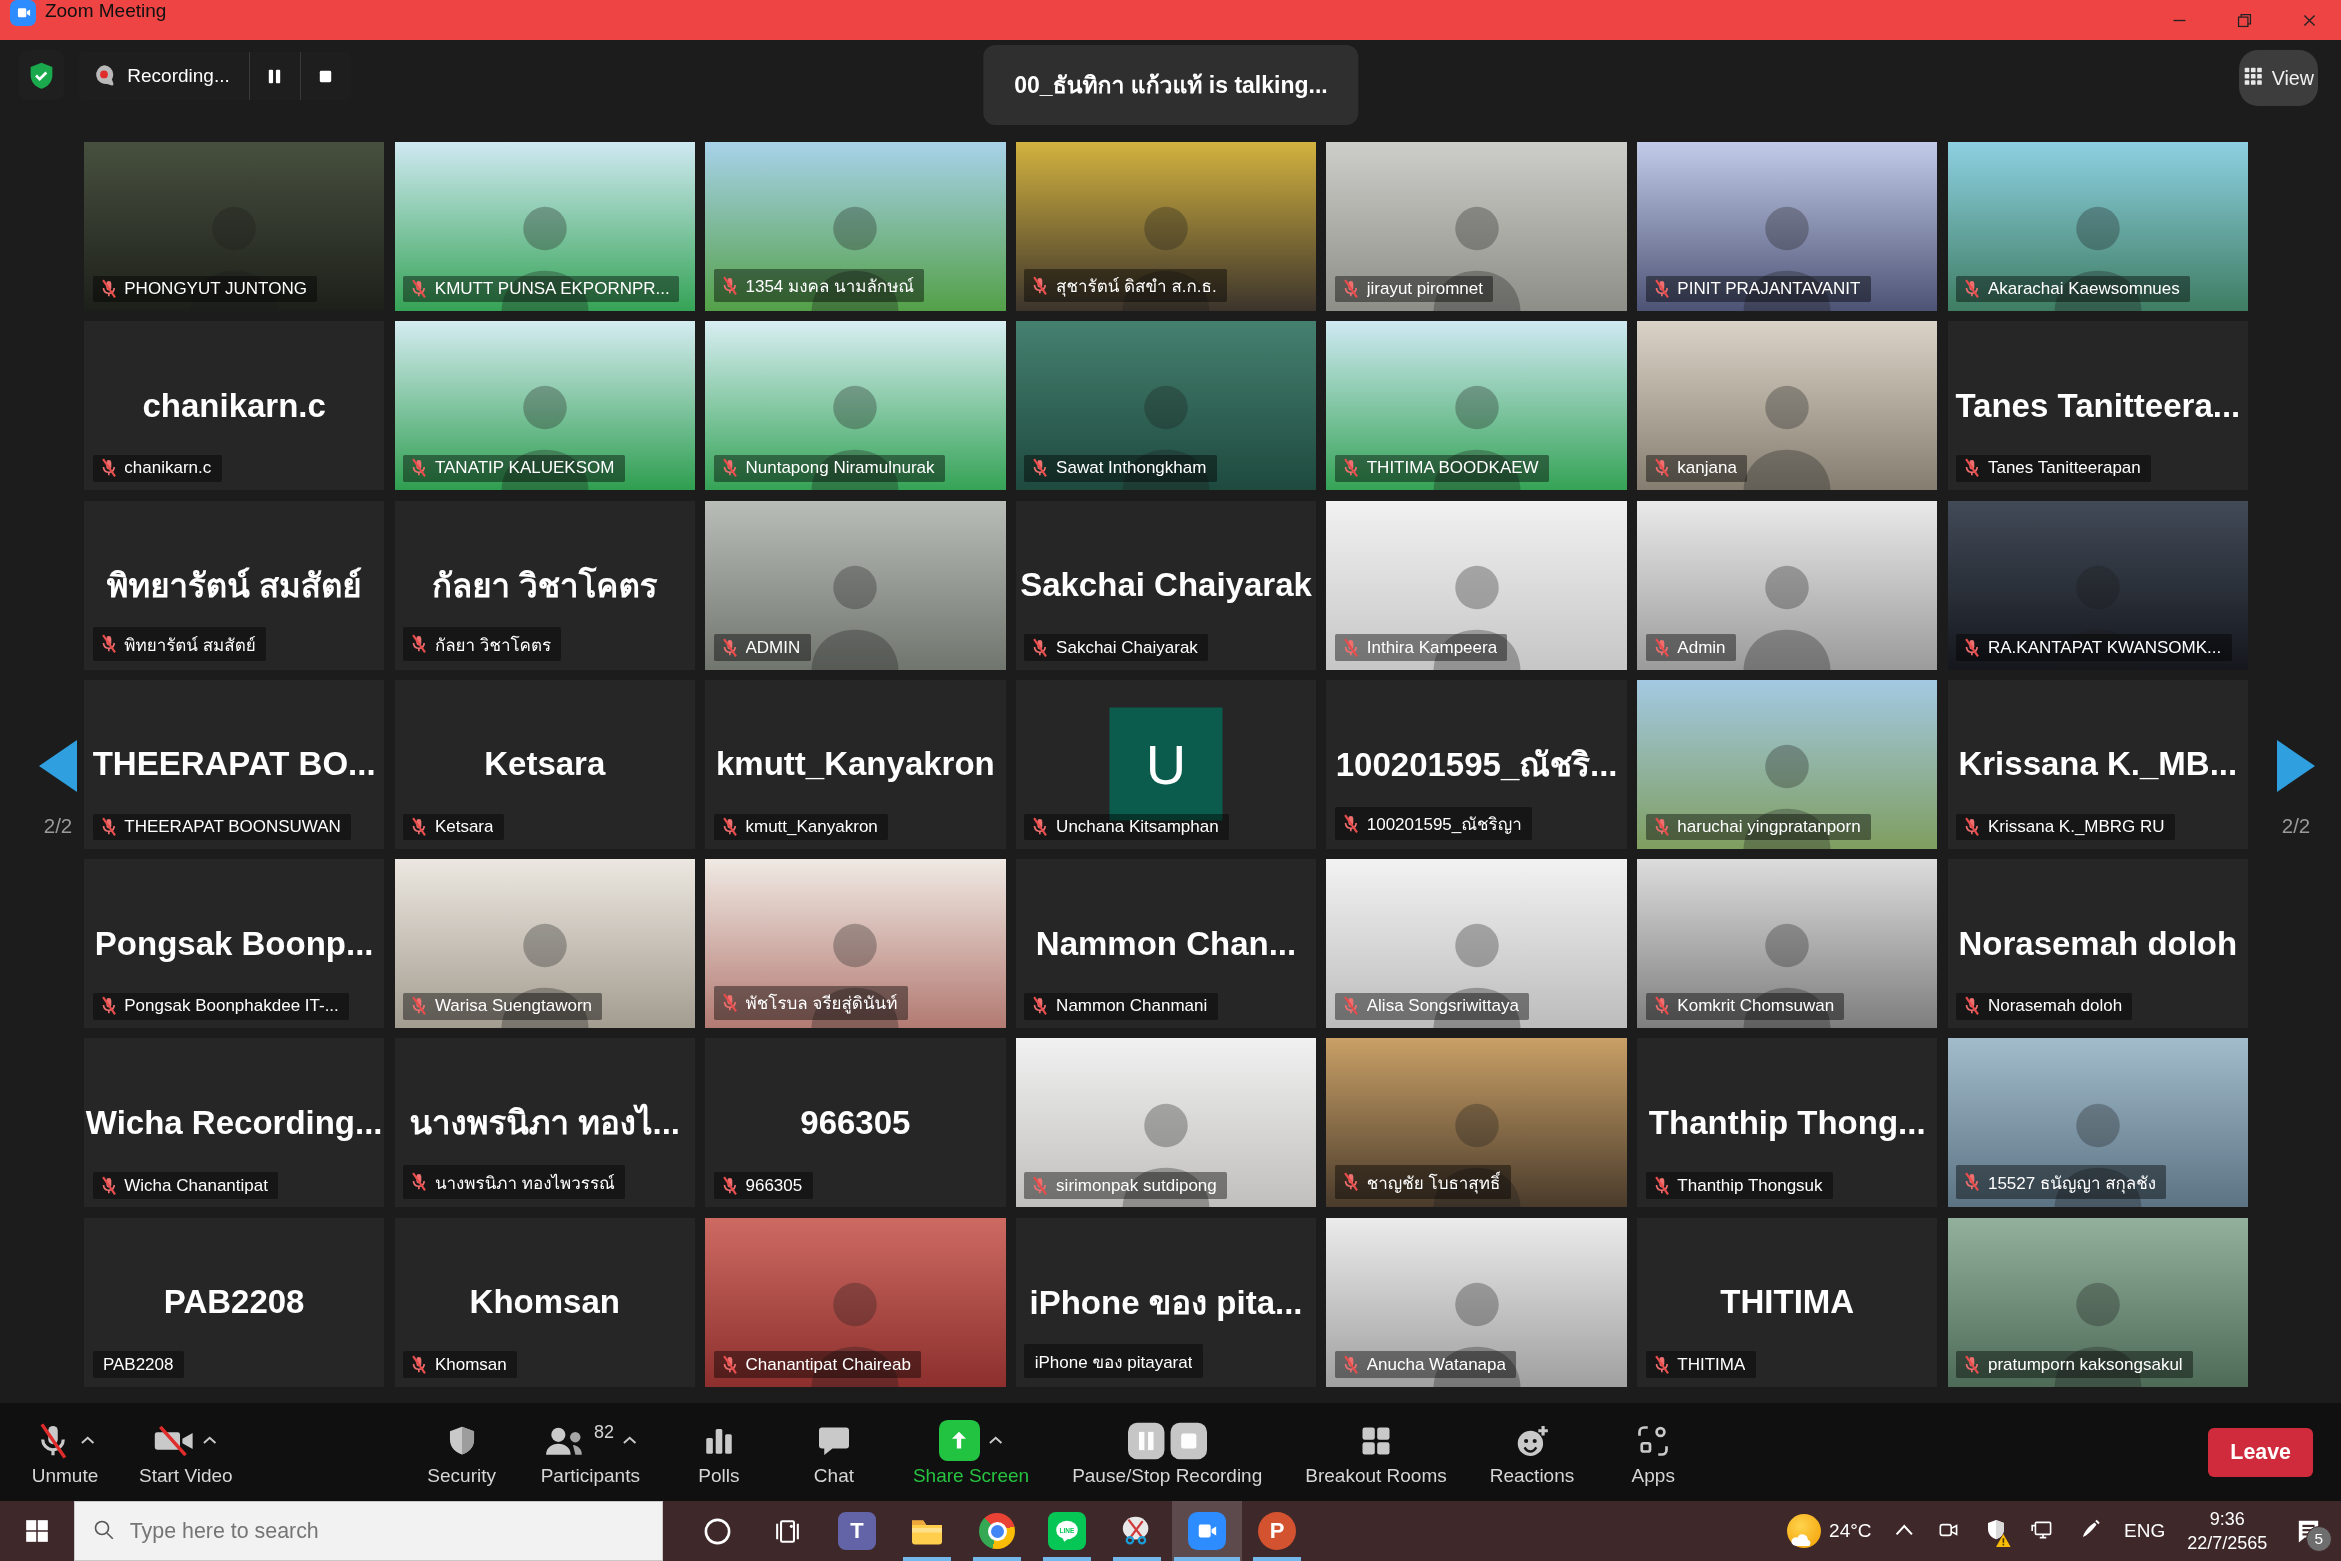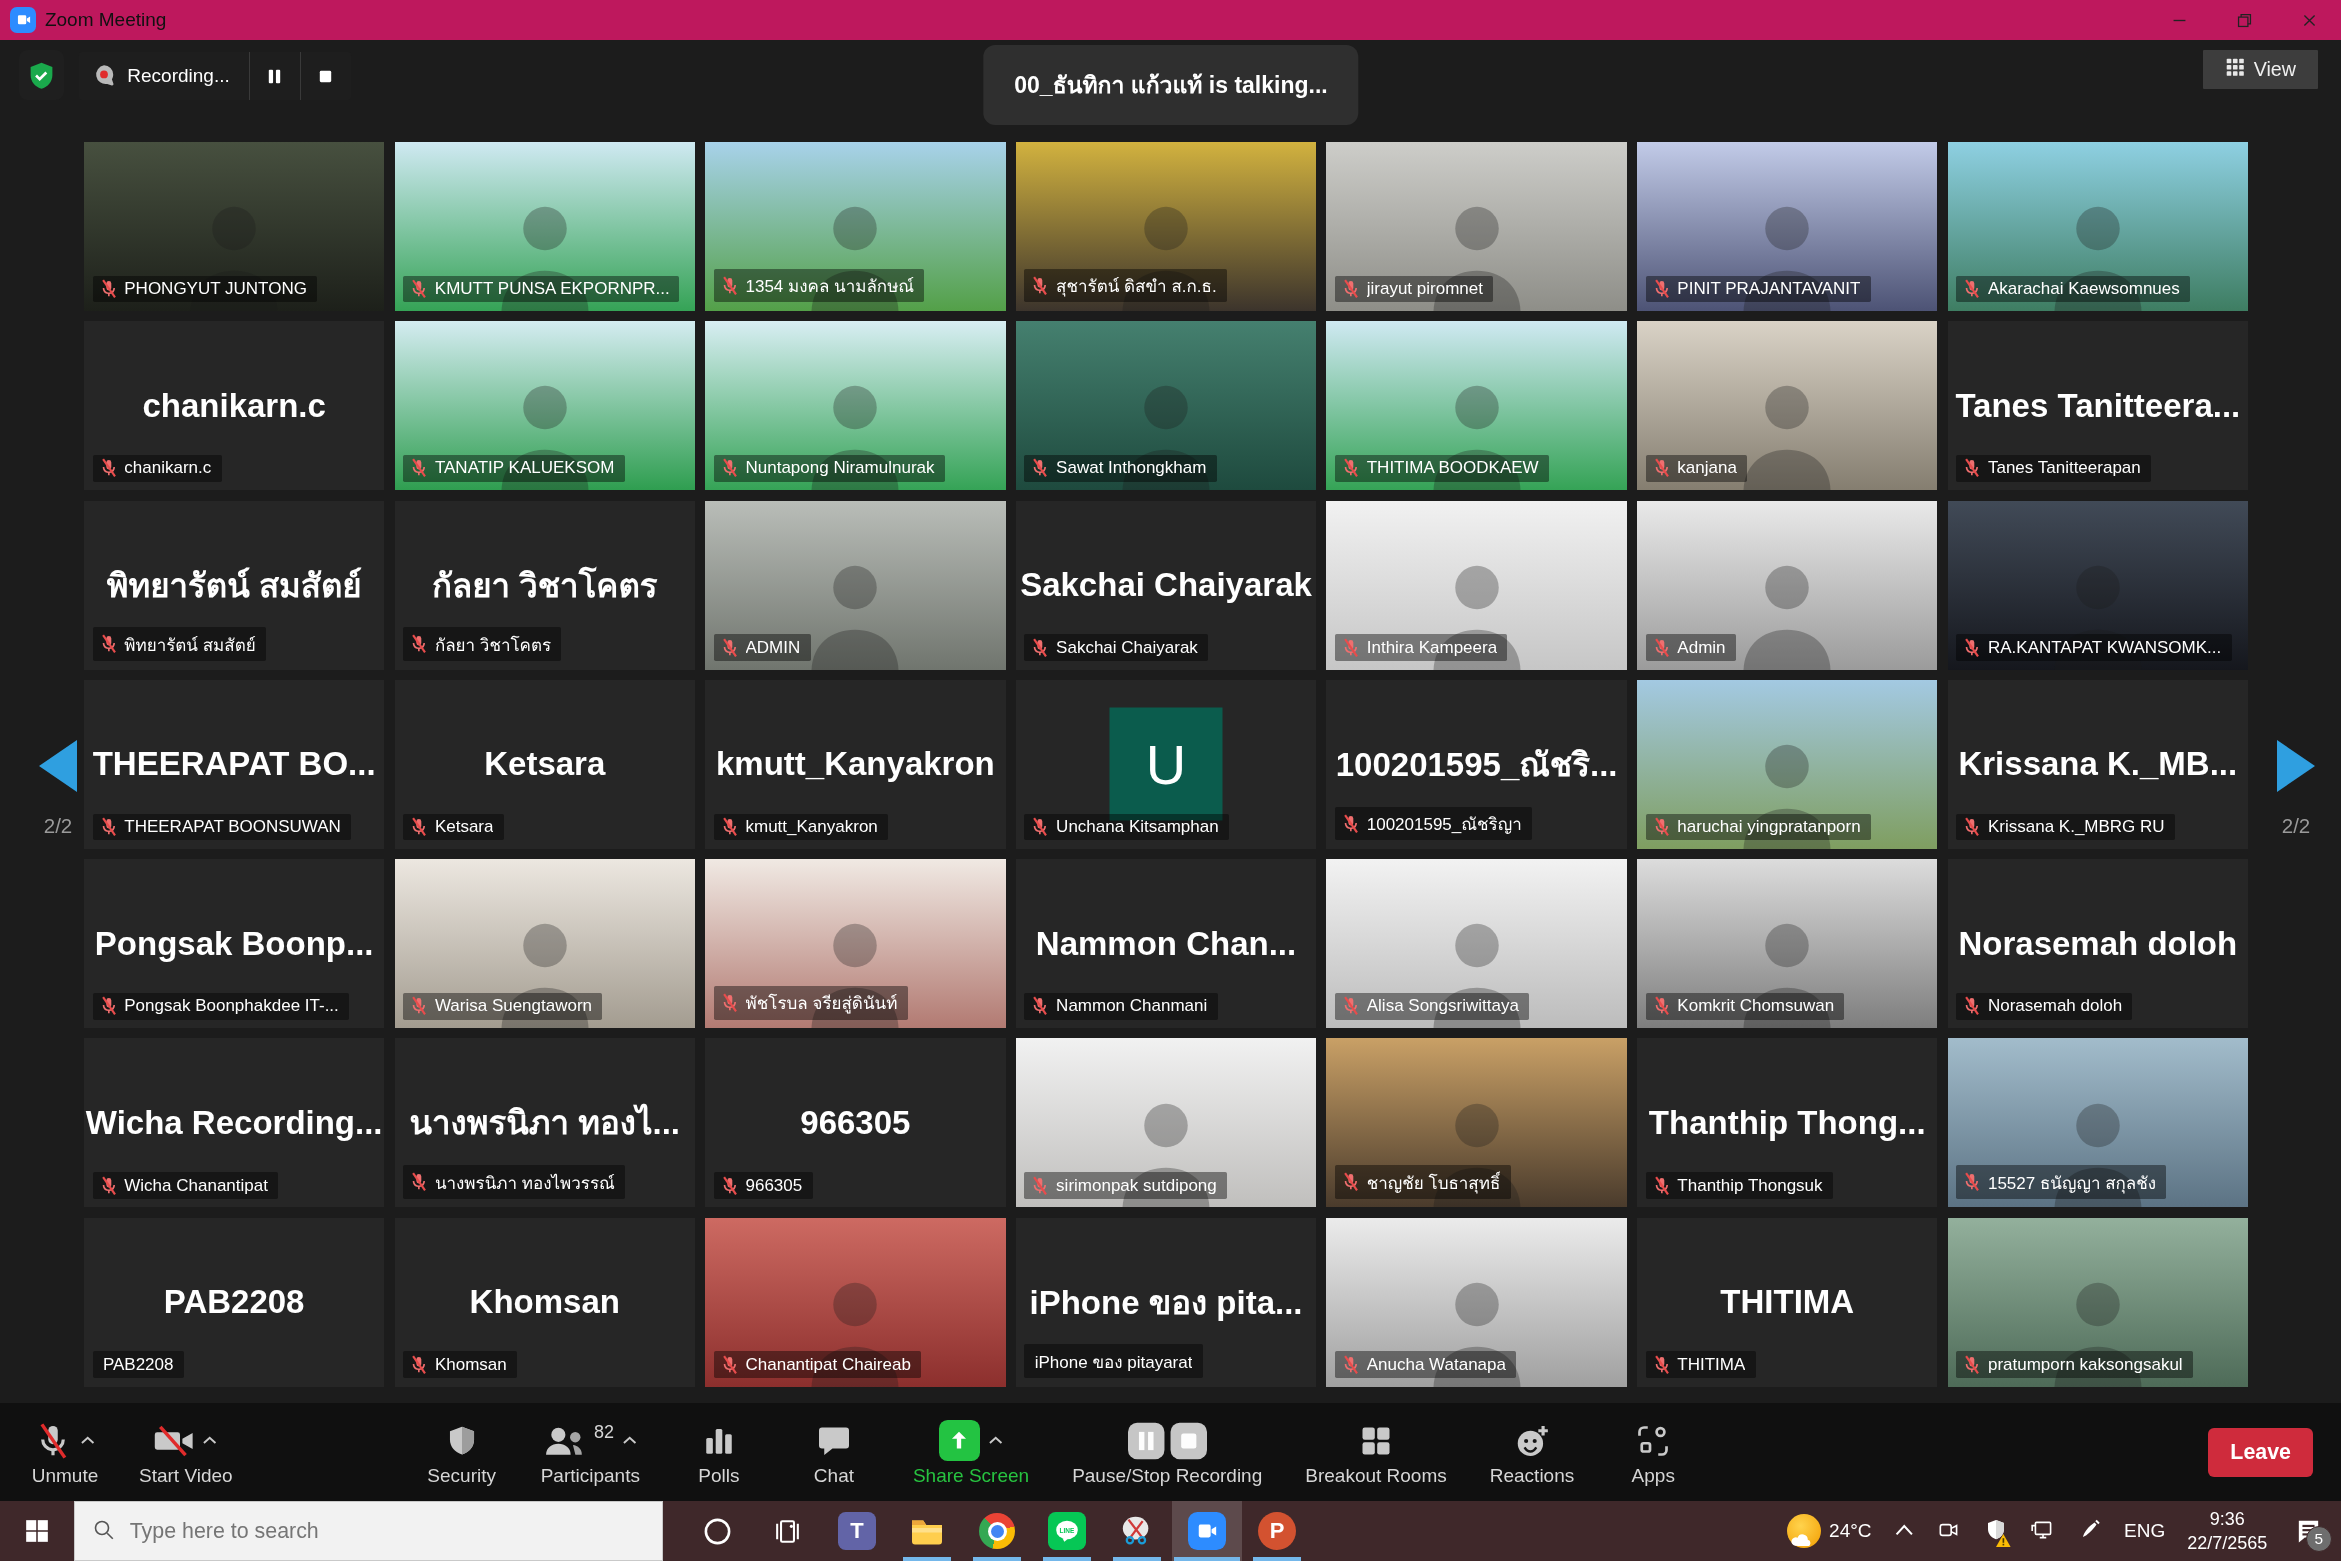--- a/index.html
+++ b/index.html
@@ -1,42 +1,42 @@
 <!DOCTYPE html>
 <html style="font-size:13.7px"><head>
 <meta charset="utf-8">
 <style>
   * { margin:0; padding:0; box-sizing:border-box; }
   html,body { width:2342px; height:1561px; overflow:hidden; background:#1c1c1c;
               font-family:"Liberation Sans", sans-serif; }
 
   
-  .titlebar { height:40px; background:#be185d; display:flex; align-items:center; padding-left:10.3px; }
+  .titlebar { height:40px; background:#ef4444; display:flex; padding-left:10.3px; }
   .zoom-app-badge { width:26px; height:26px; border-radius:6.8px; background:#2d8cff;
                     display:flex; align-items:center; justify-content:center; }
   .title-text { font-size:19px; color:#111; margin-left:8.6px; }
   .win-controls { margin-left:auto; display:flex; height:100%; }
   .win-btn { width:65px; height:100%; display:flex; align-items:center; justify-content:center; }
 
   
   .meeting { position:relative; width:100%; height:1461px; background:#1c1c1c; }
 
   .shield-badge { position:absolute; left:19px; top:10.3px; width:45px; height:50px;
                   background:#1f1f1f; border-radius:8.6px; display:flex; align-items:center; justify-content:center; }
   .rec-pill { position:absolute; left:79px; top:12px; height:48px; background:#1e1e1e;
               border-radius:3.4px; display:flex; align-items:stretch; }
   .rec-main { display:flex; align-items:center; gap:10.3px; padding:0 19px 0 12px; }
   .rec-label { color:#fff; font-size:19px; }
   .rec-btn { width:51px; display:flex; align-items:center; justify-content:center;
              border-left:1.7px solid #3a3a3a; }
   .talking-banner { position:absolute; left:50%; transform:translateX(-50%); top:5.1px;
                     background:#2f2f2f; border-radius:12px; padding:0 31px; height:80px;
                     display:flex; align-items:center; color:#fff; font-size:23px; font-weight:bold; }
-  .view-btn { position:absolute; right:24px; top:10.3px; height:39px; background:#3d3d3d;
-              border-radius:1px; padding:0 22px; display:flex; align-items:center; gap:8.6px;
+  .view-btn { position:absolute; right:24px; top:10.3px; height:56px; background:#3d3d3d;
+              border-radius:19px; padding:0 4px; display:flex; align-items:center; gap:8.6px;
               color:#f0f0f0; font-size:19.7px; }
 
   
   .grid { position:absolute; top:102px; left:84px; right:94px;
           display:grid; grid-template-columns:repeat(7,1fr); gap:10.3px; }
   .tile { height:169px; background:#262626; position:relative; overflow:hidden; }
   .tile .sil { position:absolute; left:50%; bottom:-5.1px; transform:translateX(-50%); }
   .big-name { position:absolute; inset:0; display:flex; align-items:center; justify-content:center;
               color:#fff; font-size:33px; font-weight:bold; white-space:nowrap; overflow:hidden; padding:0 6.8px; }
   .avatar-sq { position:absolute; left:50%; top:50%; transform:translate(-50%,-50%);

